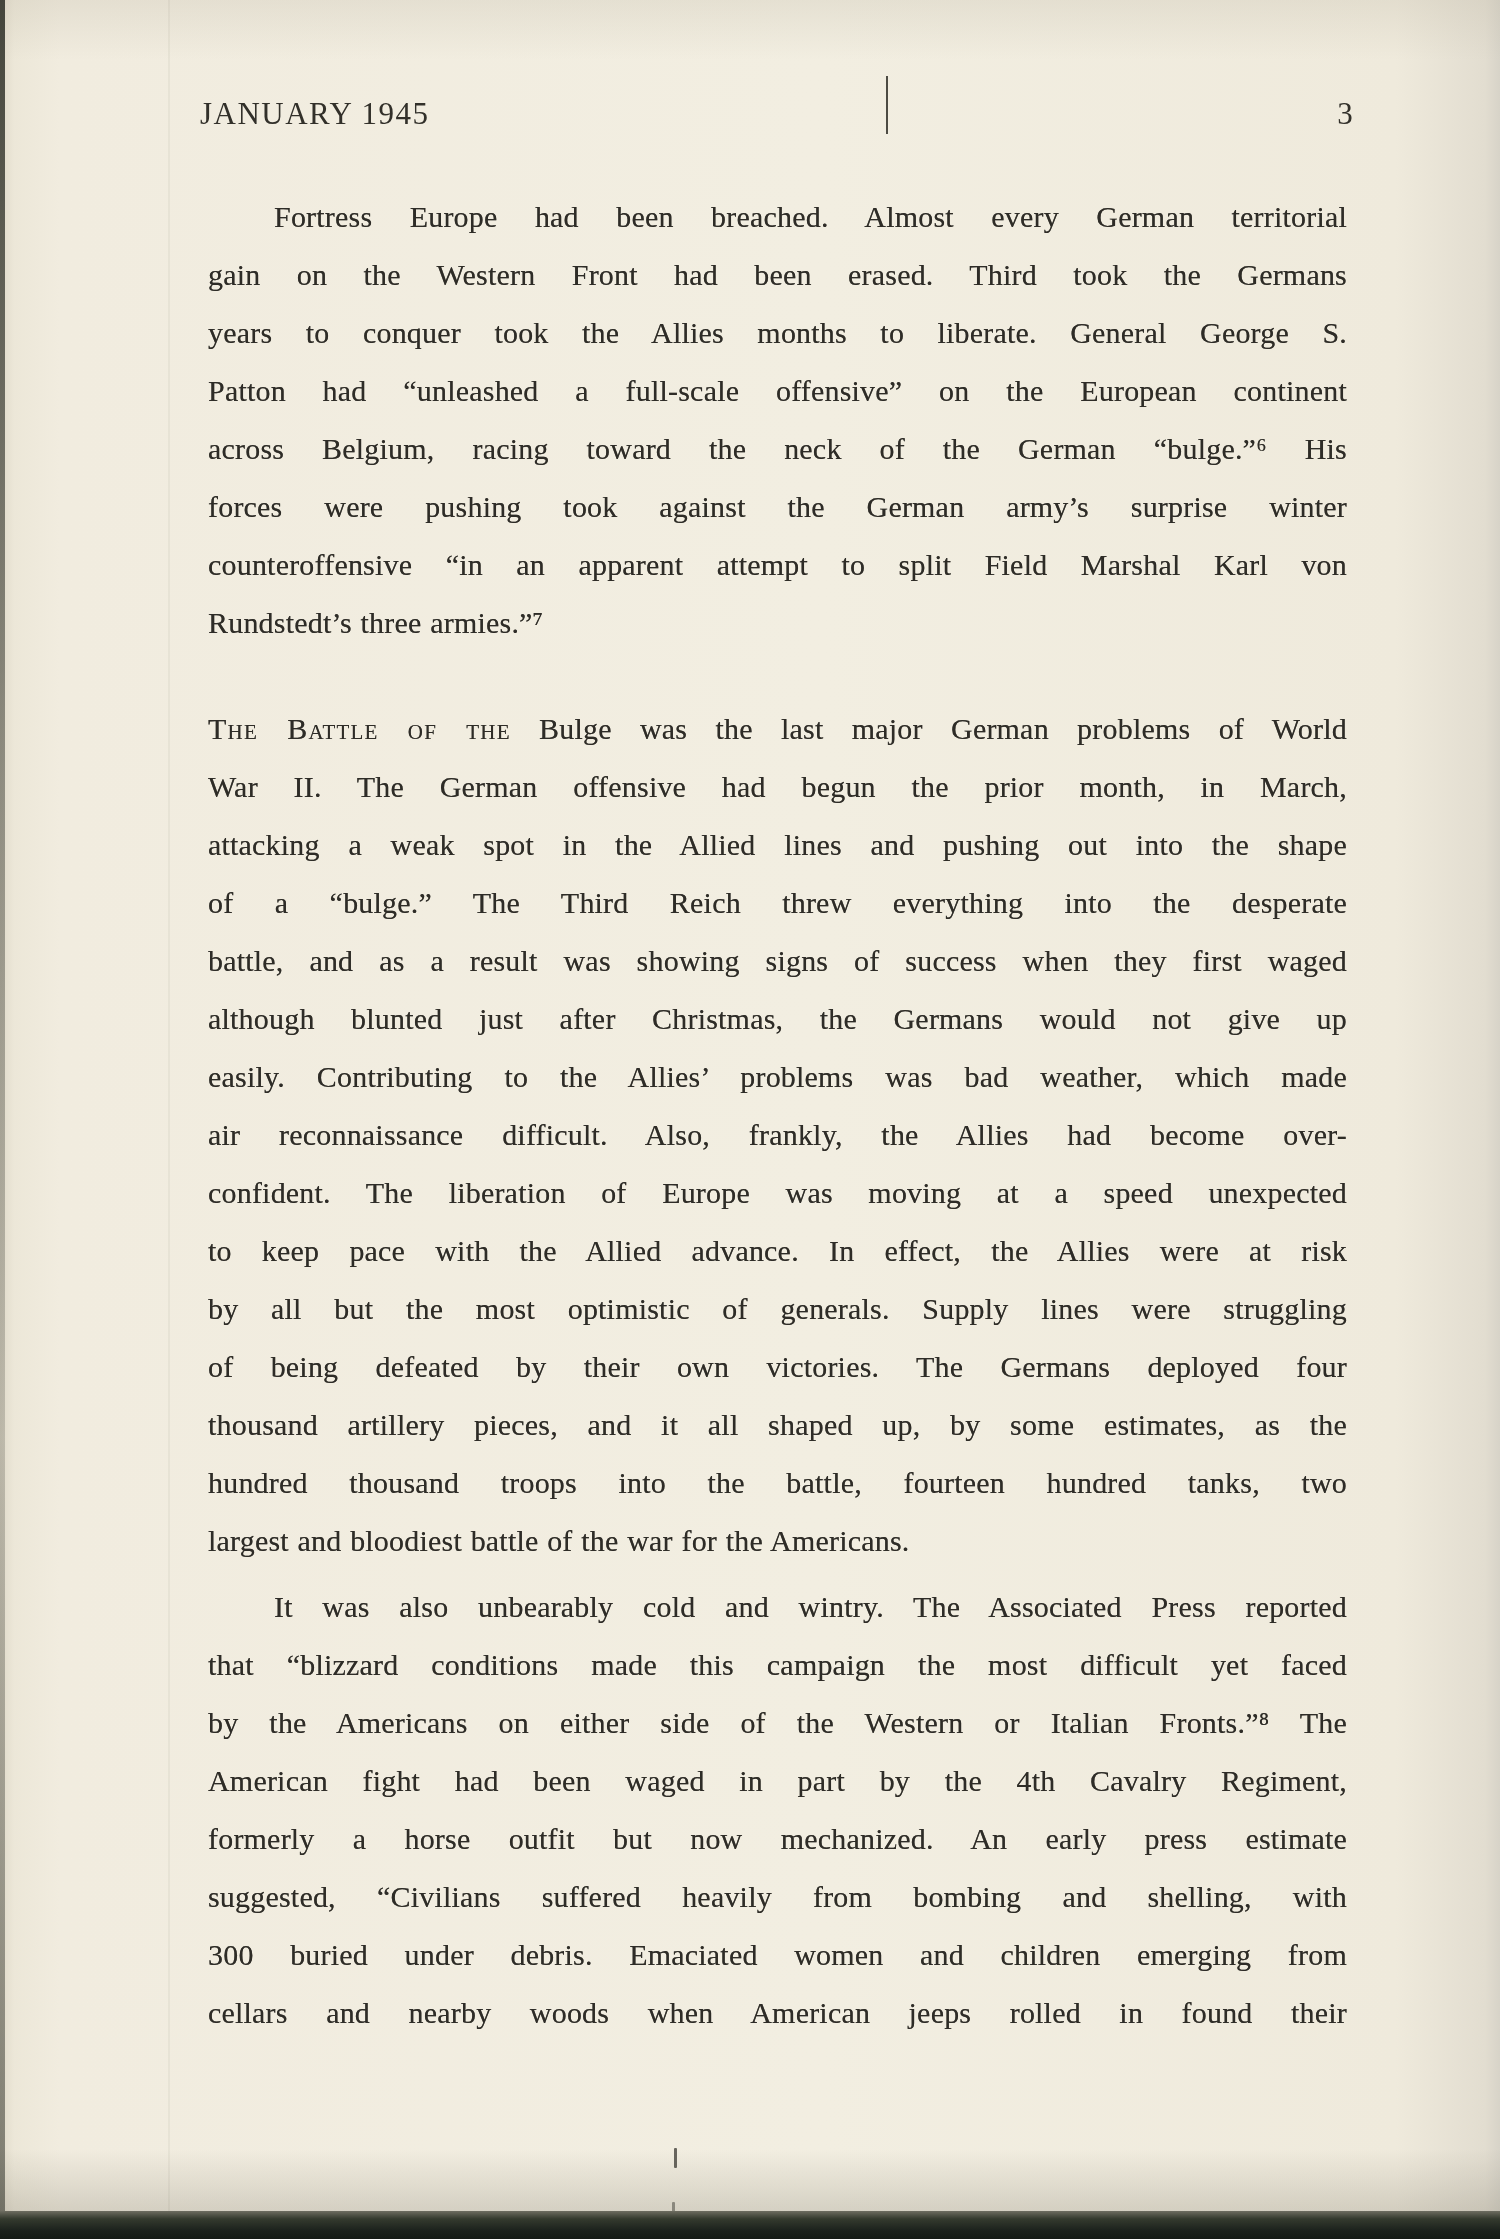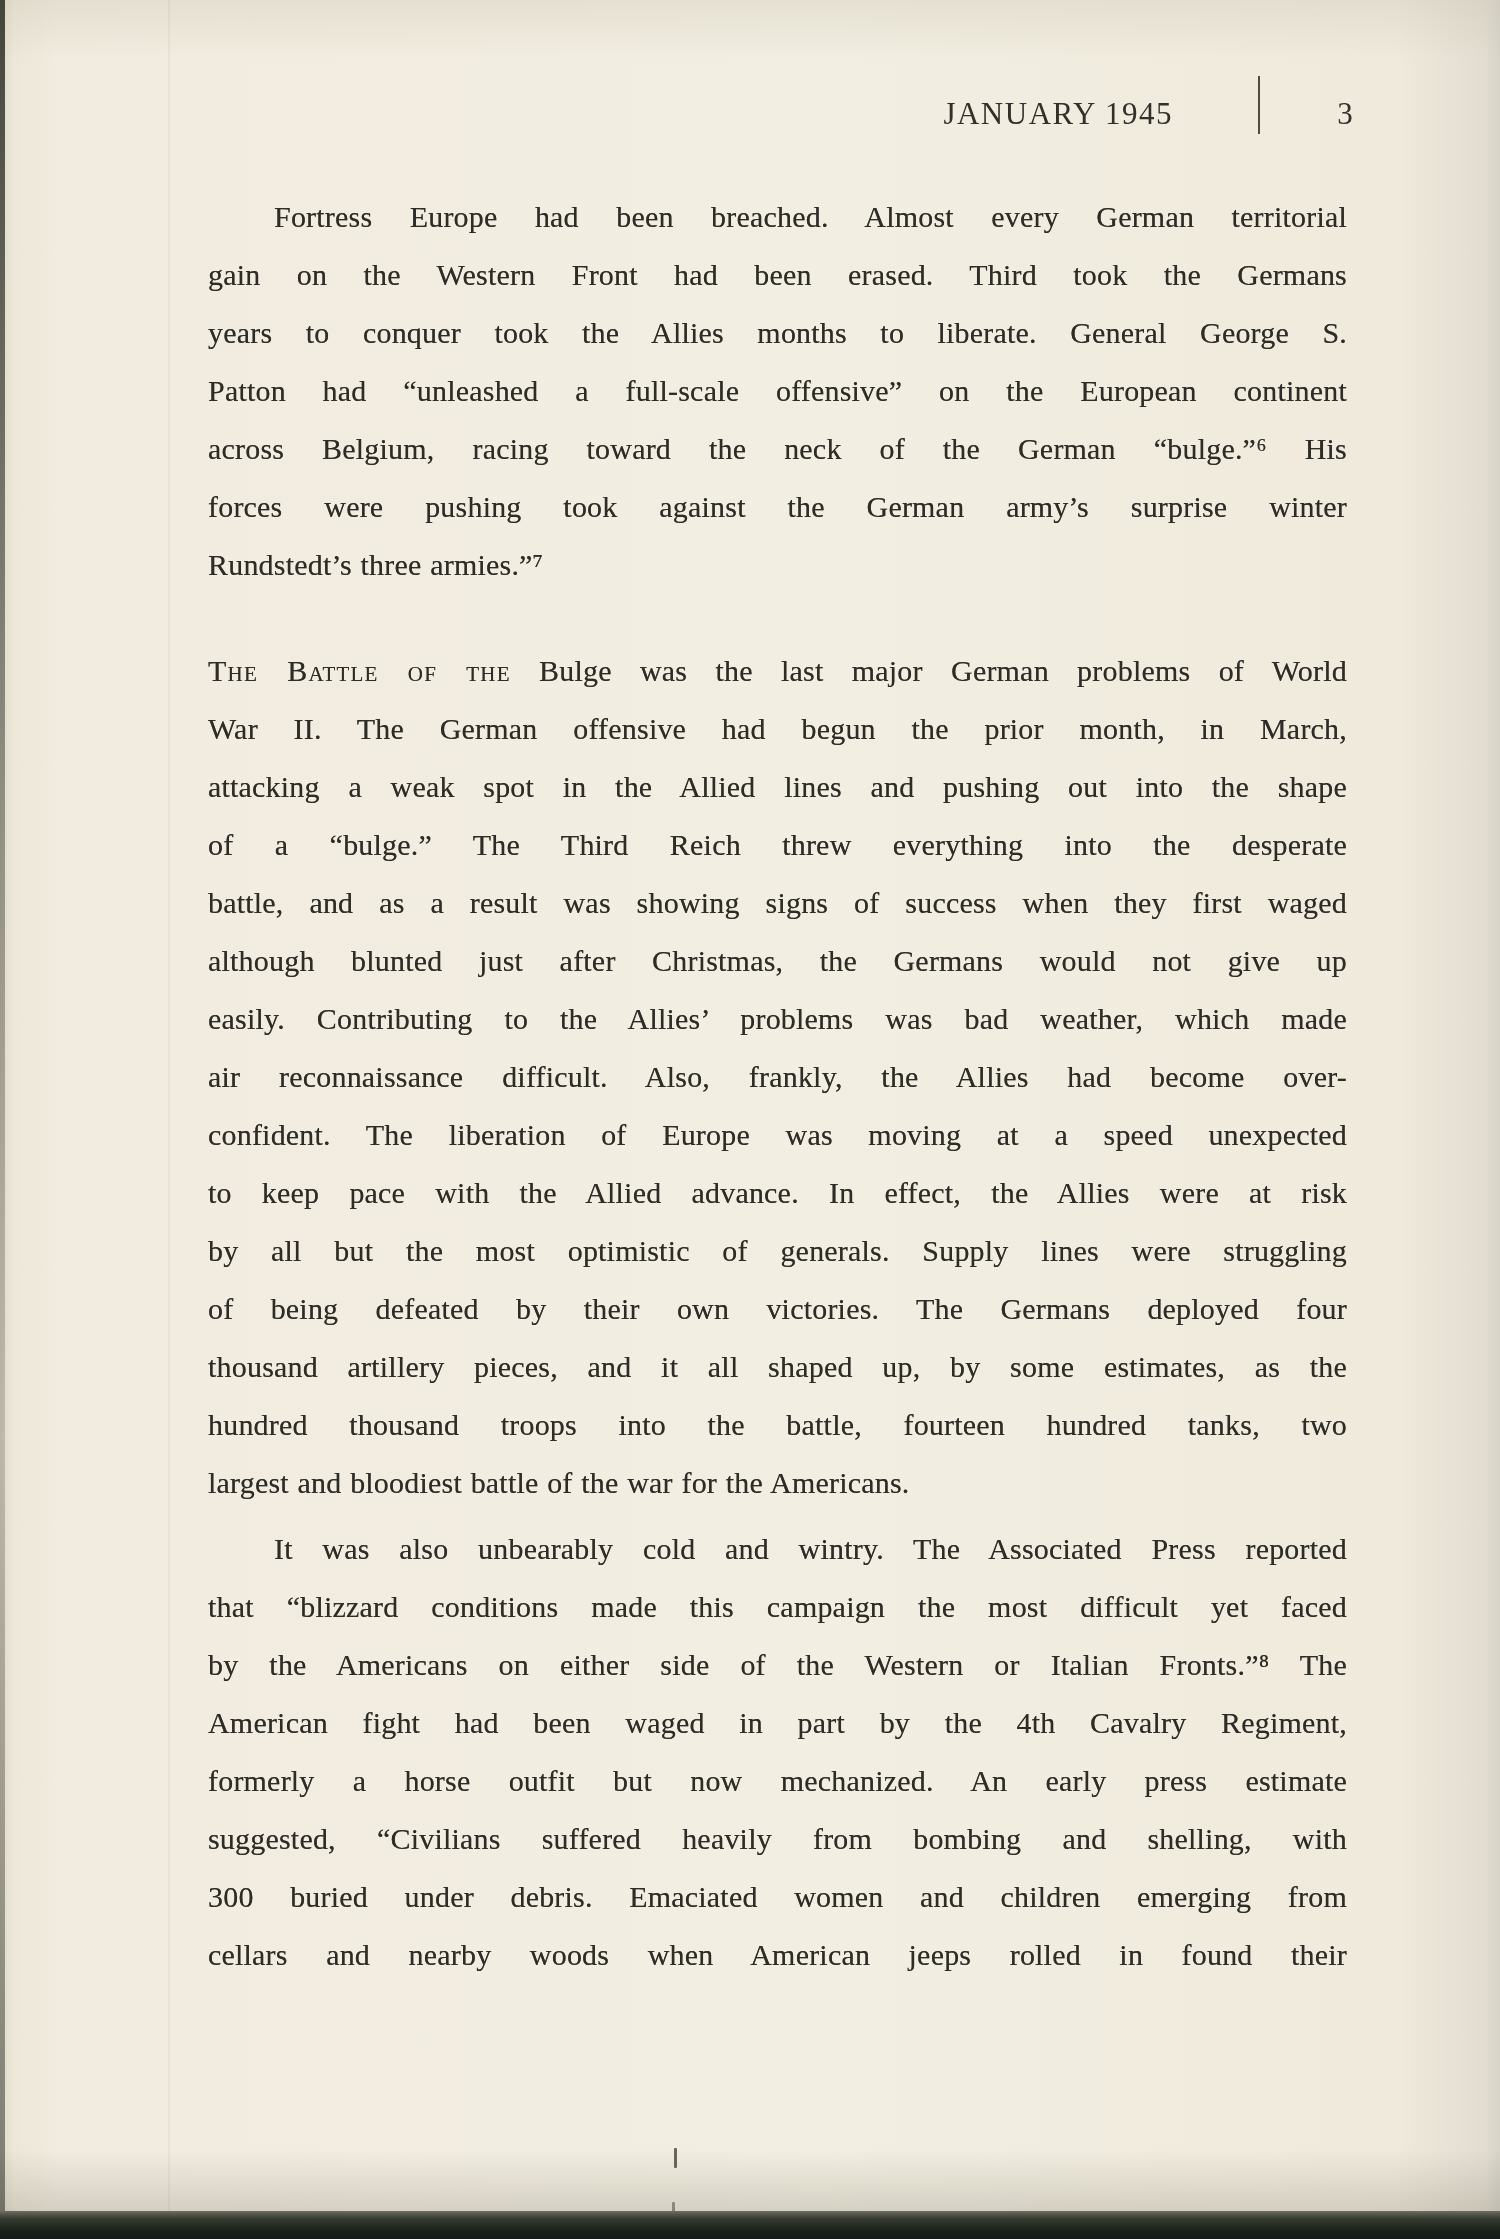--- a/index.html
+++ b/index.html
@@ -65,21 +65,21 @@
   .tick-2 { left: 672px; top: 2202px; height: 12px; background: rgba(45,44,38,0.45); }
 
   
   .header {
     position: absolute;
     top: 82px;
     left: 200px;
     width: 1155px;
     height: 64px;
     display: flex;
-    justify-content: flex-end;
+    justify-content: space-between;
     align-items: center;
     gap: 23px;
   }
   .header-title {
     font-size: 31px;
     letter-spacing: 1.5px;
     color: #32302a;
     white-space: nowrap;
   }
   .header-divider {
@@ -137,20 +137,21 @@
 
   <div class="body-text">
 
     <div class="paragraph">
       <div class="line indent">Fortress Europe had been breached. Almost every German territorial</div>
       <div class="line">gain on the Western Front had been erased. Third took the Germans</div>
       <div class="line">years to conquer took the Allies months to liberate. General George S.</div>
       <div class="line">Patton had “unleashed a full-scale offensive” on the European continent</div>
       <div class="line">across Belgium, racing toward the neck of the German “bulge.”⁶ His</div>
       <div class="line">forces were pushing took against the German army’s surprise winter</div>
+      <div class="line">counteroffensive “in an apparent attempt to split Field Marshal Karl von</div>
       <div class="line endline">Rundstedt’s three armies.”⁷</div>
     </div>
 
     <div class="paragraph space-before">
       <div class="line"><span class="sc">The Battle of the</span><span> Bulge was the last major German problems of World</span></div>
       <div class="line">War II. The German offensive had begun the prior month, in March,</div>
       <div class="line">attacking a weak spot in the Allied lines and pushing out into the shape</div>
       <div class="line">of a “bulge.” The Third Reich threw everything into the desperate</div>
       <div class="line">battle, and as a result was showing signs of success when they first waged</div>
       <div class="line">although blunted just after Christmas, the Germans would not give up</div>

